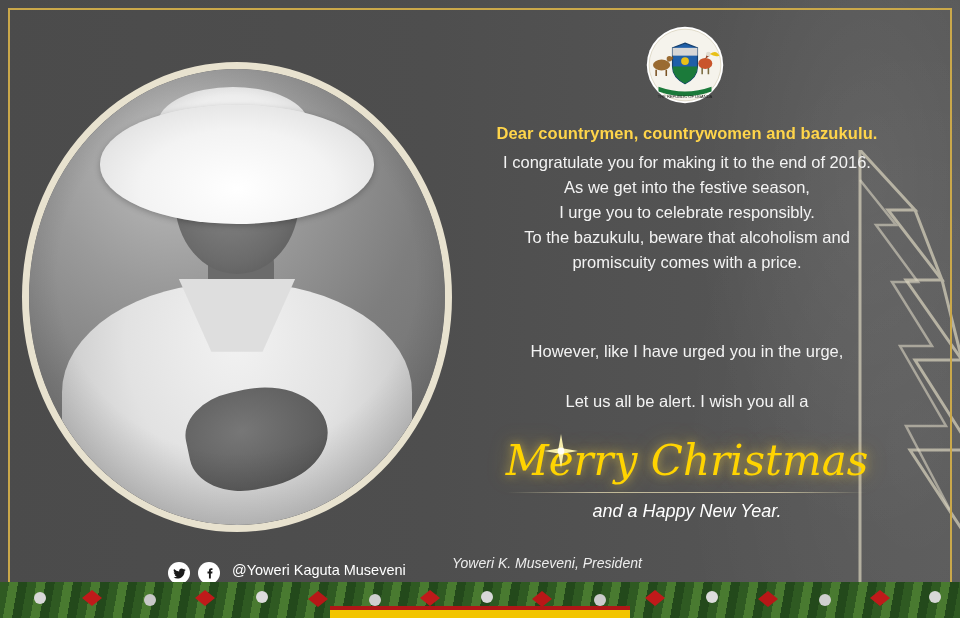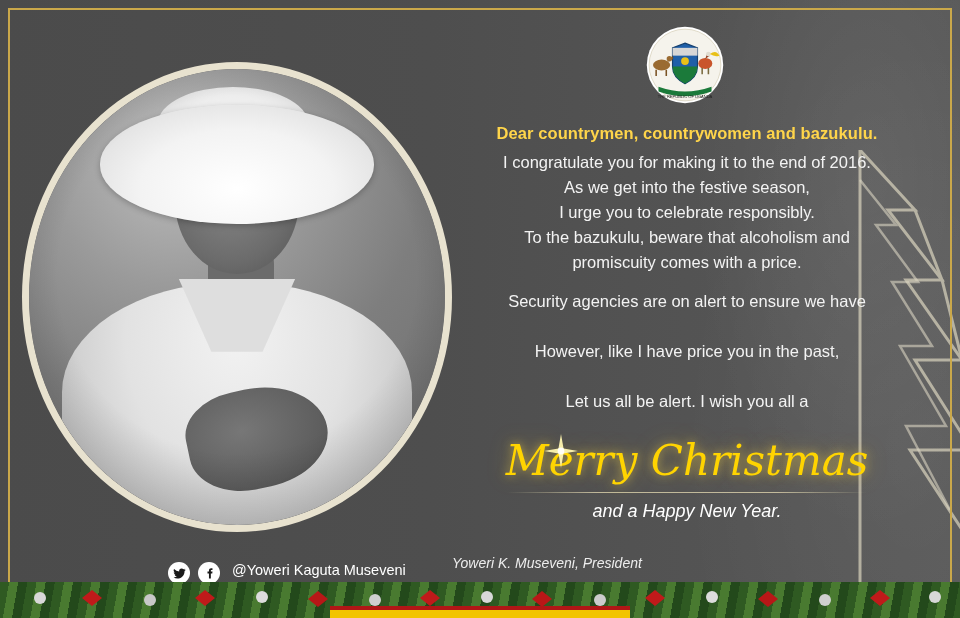--- a/index.html
+++ b/index.html
@@ -348,23 +348,23 @@
 
     <p class="para">
       <span>I congratulate you for making it to the end of 2016.</span><br>
       <span>As we get into the festive season,</span><br>
       <span>I urge you to celebrate responsibly.</span><br>
       <span>To the bazukulu, beware that alcoholism and</span><br>
       <span>promiscuity comes with a price.</span>
     </p>
 
     <p class="para">
-      <span>Security agencies are on alert to ensure we have</span><br>
       <br>
-      <span>However, like I have price you in the past,</span><br>
+      <br>
+      <span>However, like I have urged you in the urge,</span><br>
       <br>
       <span>Let us all be alert. I wish you all a</span>
     </p>
   </div>
 
   <div class="merry-wrap">
     <svg class="sparkle" viewBox="0 0 40 40">
       <path d="M20 0 L23 17 L40 20 L23 23 L20 40 L17 23 L0 20 L17 17 Z" fill="#fff6b0" opacity="0.95"></path>
       <circle cx="20" cy="20" r="4" fill="#ffffff" opacity="0.9"></circle>
     </svg>

